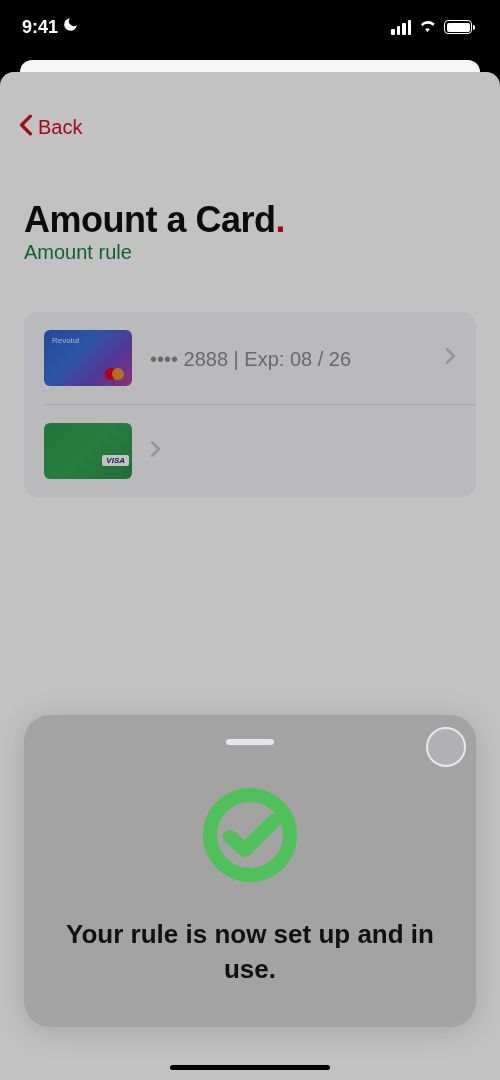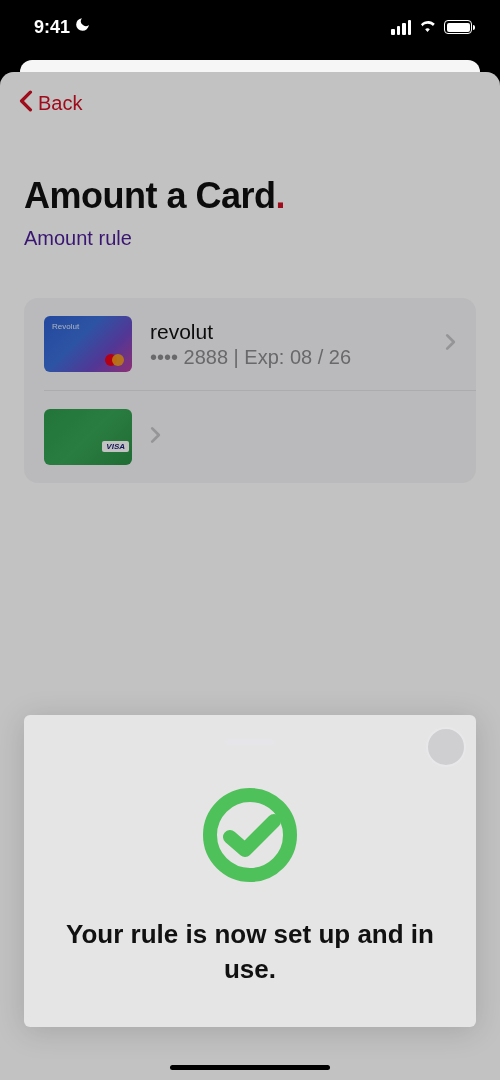--- a/index.html
+++ b/index.html
@@ -9,21 +9,21 @@
       background: #000;
       font-family: -apple-system, BlinkMacSystemFont, "Segoe UI", Helvetica, Arial, sans-serif;
       overflow: hidden;
       position: relative;
     }
     .status-bar {
       height: 54px;
       display: flex;
       justify-content: space-between;
       align-items: center;
-      padding: 0 28px 0 34px;
+      padding: 0 28px 0 22px;
       color: #fff;
     }
     .status-left {
       display: flex;
       align-items: center;
       gap: 4px;
       font-size: 18px;
       font-weight: 600;
     }
     .status-right {
@@ -88,35 +88,35 @@
       background: rgba(0,0,0,0.24);
       z-index: 10;
     }
     .nav {
       padding: 18px 18px 8px;
       display: flex;
       align-items: center;
       gap: 4px;
       color: #d11024;
       font-size: 20px;
+      margin-top: 24px;
     }
     .content {
       padding: 50px 24px 0;
     }
     .title {
       font-size: 36px;
       font-weight: 800;
       letter-spacing: -0.5px;
       color: #111;
     }
     .title .dot { color: #d11024; }
     .subtitle {
-      margin-top: 10px;
       font-size: 20px;
-      color: #4c1d95;
+      color: #15803d;
     }
     .card-list {
       margin-top: 48px;
       background: #f5f5f7;
       border-radius: 14px;
       overflow: hidden;
     }
     .card-item {
       display: flex;
       align-items: center;
@@ -180,22 +180,22 @@
     }
     .chevron {
       color: #c4c4c8;
     }
     
     .bottom-sheet {
       position: absolute;
       left: 24px;
       right: 24px;
       top: 715px;
-      background: #e5e5e5;
-      border-radius: 6px;
+      background: #a3a3a3;
+      border-radius: 26px;
       z-index: 20;
       padding: 20px 28px 40px;
       box-shadow: 0 4px 30px rgba(0,0,0,0.15);
     }
     .grabber {
       width: 48px;
       height: 6px;
       background: #e6e6ea;
       border-radius: 3px;
       margin: 4px auto 0;
@@ -283,21 +283,20 @@
 
     <div class="card-list">
       <div class="card-item">
         <div class="card-art revolut">
           <div class="mc-dots">
               <span></span>
               <span></span>
             </div>
         </div>
         <div class="card-info">
-          <div class="card-name">revolut</div>
           <div class="card-detail">•••• 2888 | Exp: 08 / 26</div>
         </div>
         <span class="chevron">
           <svg width="11" height="18" viewBox="0 0 10 16" fill="none" stroke="#c4c4c8" stroke-width="2.5" stroke-linecap="round" stroke-linejoin="round">
               <polyline points="2,2 8,8 2,14"></polyline>
             </svg>
         </span>
       </div>
       <div class="divider"></div>
       <div class="card-item">

